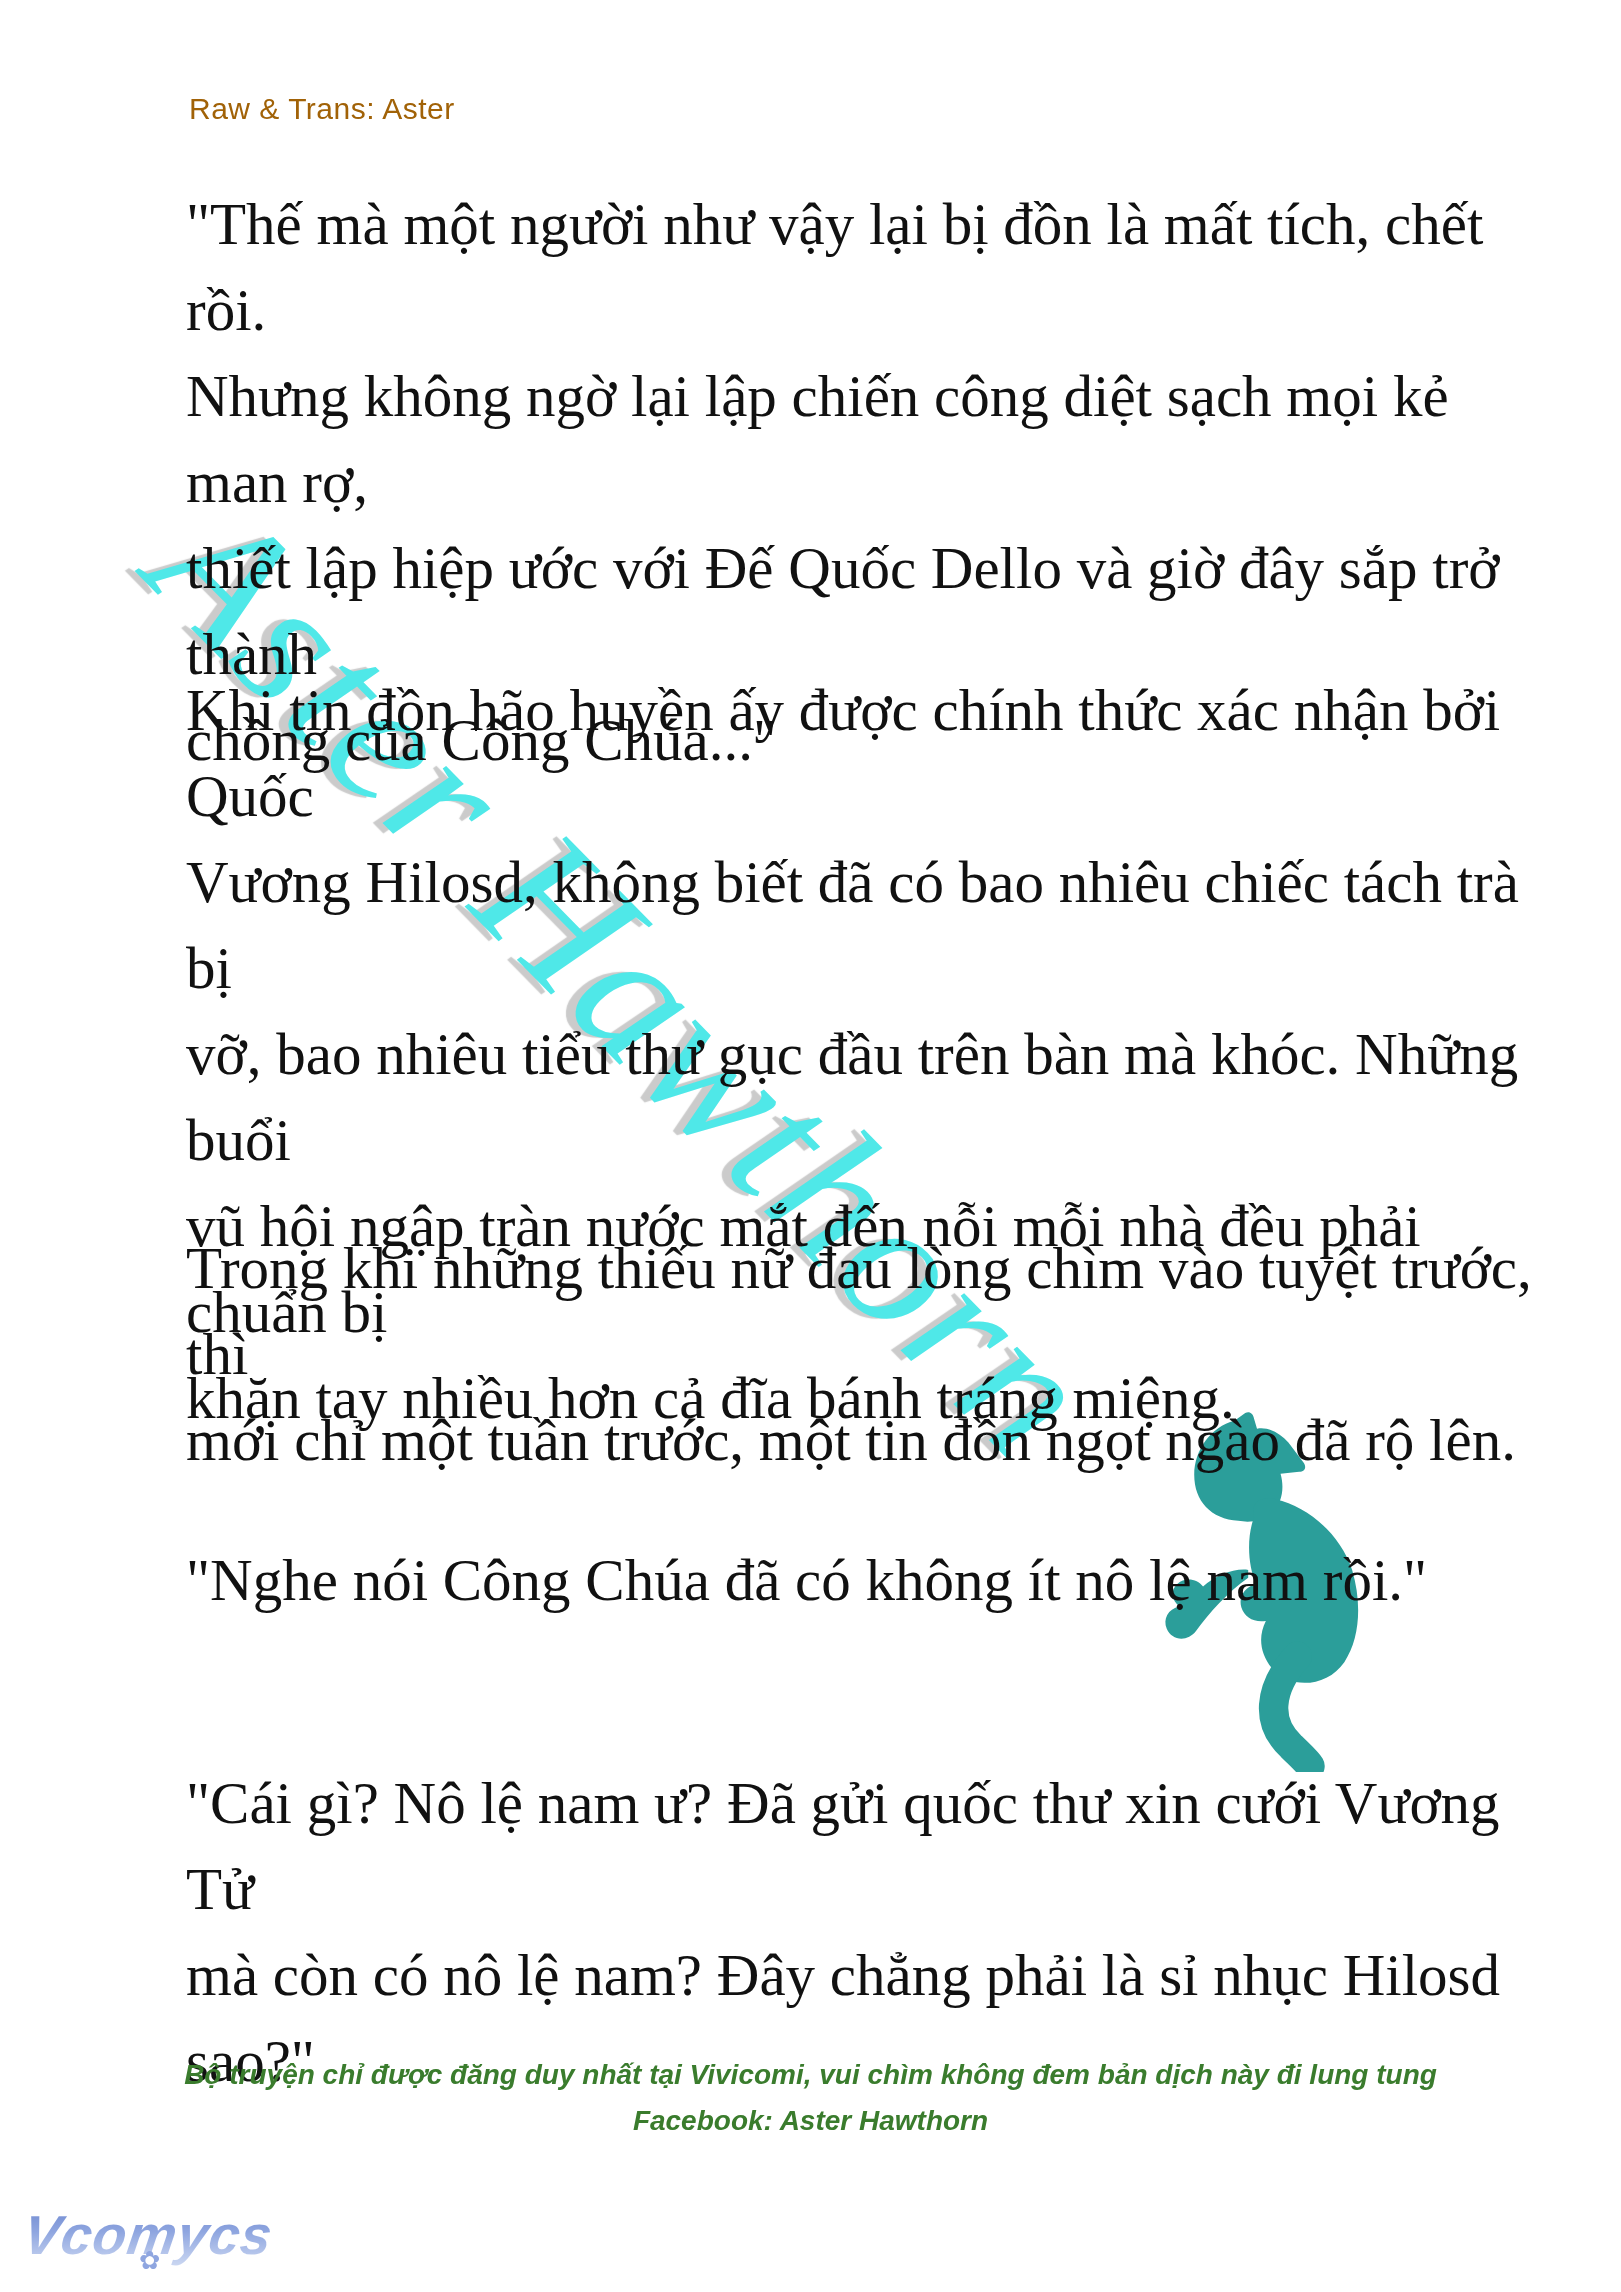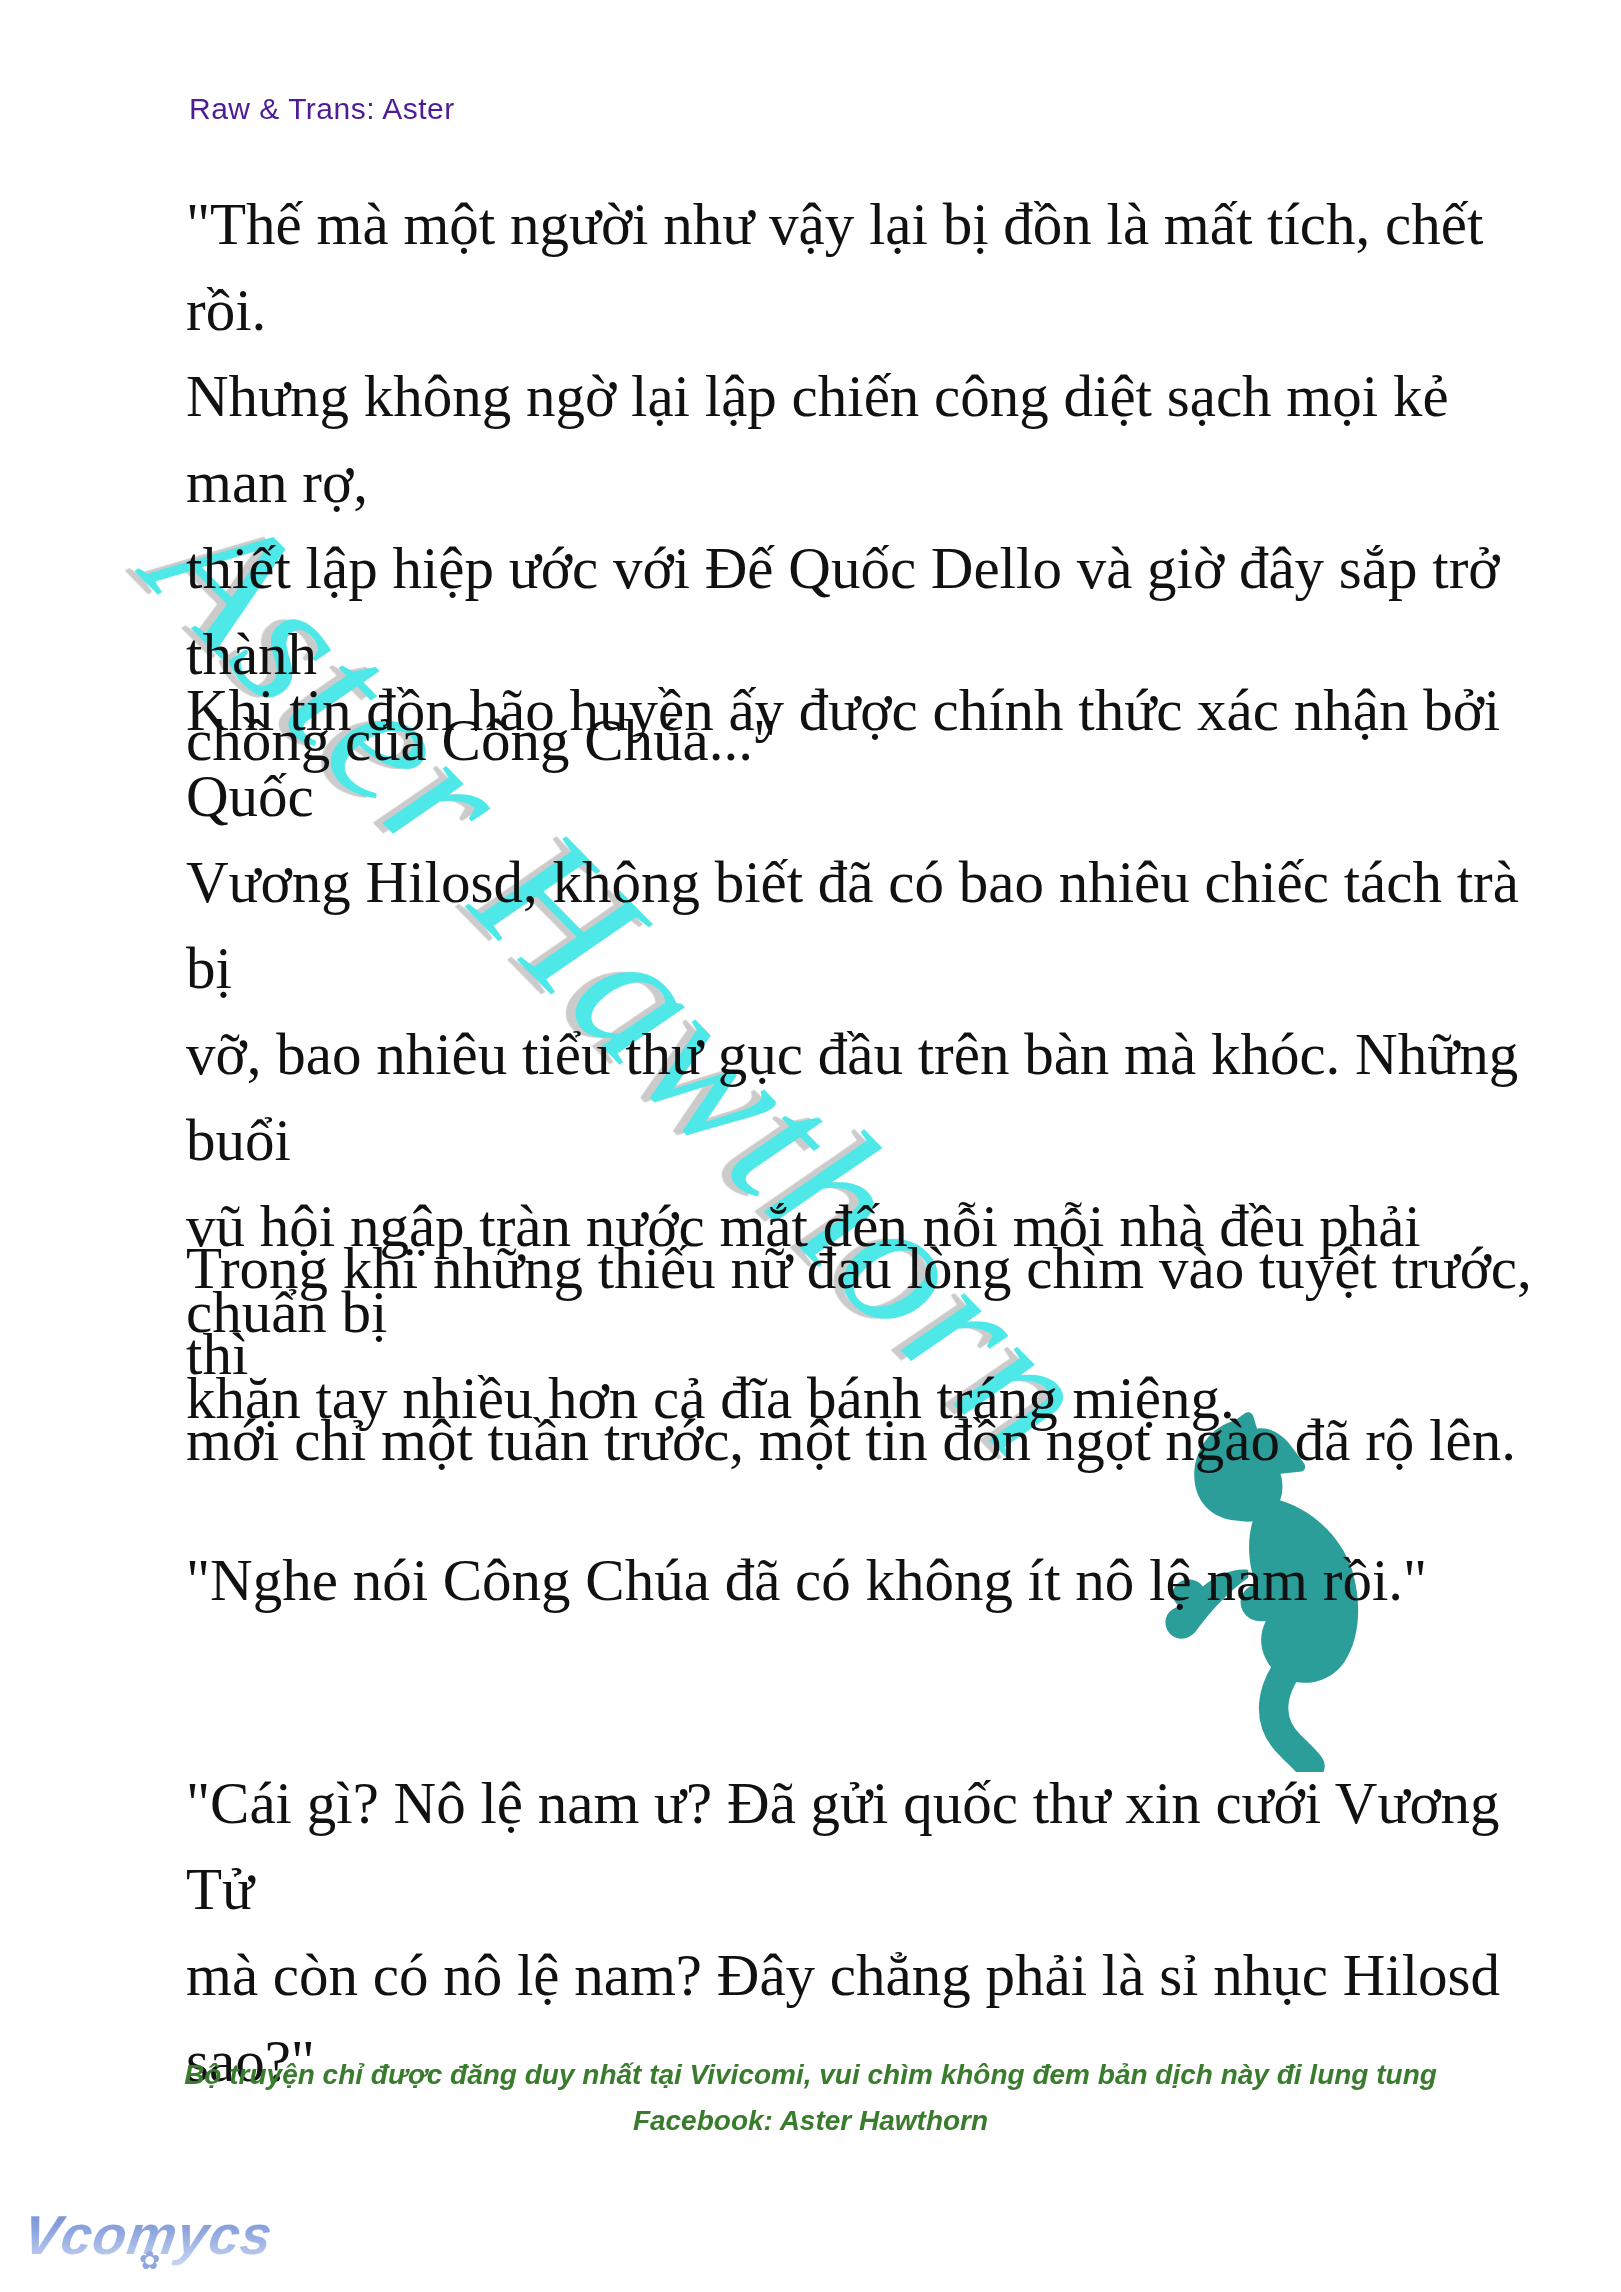--- a/index.html
+++ b/index.html
@@ -4,21 +4,21 @@
 <title>Document Page</title>
 <style>
   html,body{margin:0;padding:0;background:#888;}
   .page{
     position:relative;width:1621px;height:2293px;margin:0 auto;
     background:#ffffff;overflow:hidden;
     font-family:"Liberation Serif",serif;color:#111111;
   }
   .credit{
     position:absolute;left:189px;top:92px;
-    font-family:"Liberation Sans",sans-serif;font-size:30px;color:#4c1d95;
+    font-family:"Liberation Sans",sans-serif;font-size:30px;color:#a16207;
     letter-spacing:0.5px;
   }
   .watermark{
     position:absolute;left:263px;top:459px;z-index:0;
     transform:rotate(45.5deg);transform-origin:0 0;
     font-family:"Liberation Serif",serif;font-style:italic;
     font-size:186px;letter-spacing:3.9px;white-space:nowrap;
     color:#4FE8E8;text-shadow:-6.9px 6.9px 1px rgba(140,140,140,0.45);
   }
   .story{position:absolute;left:186px;width:1372px;z-index:2;}

